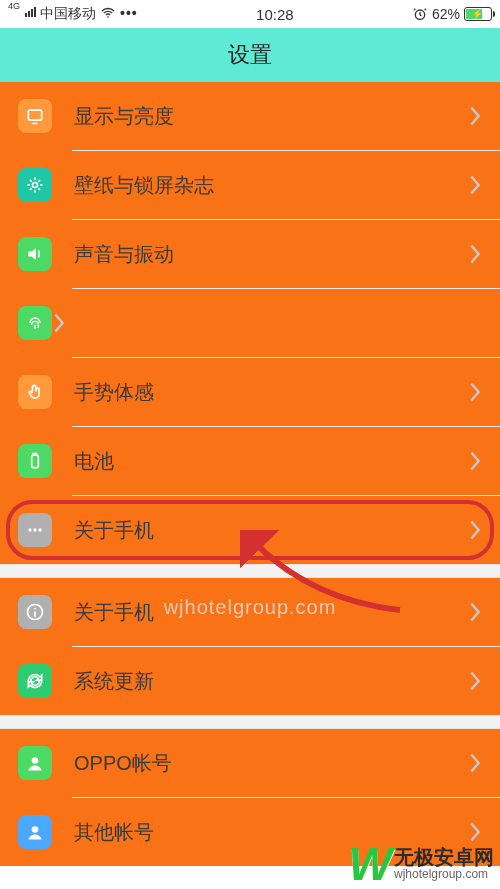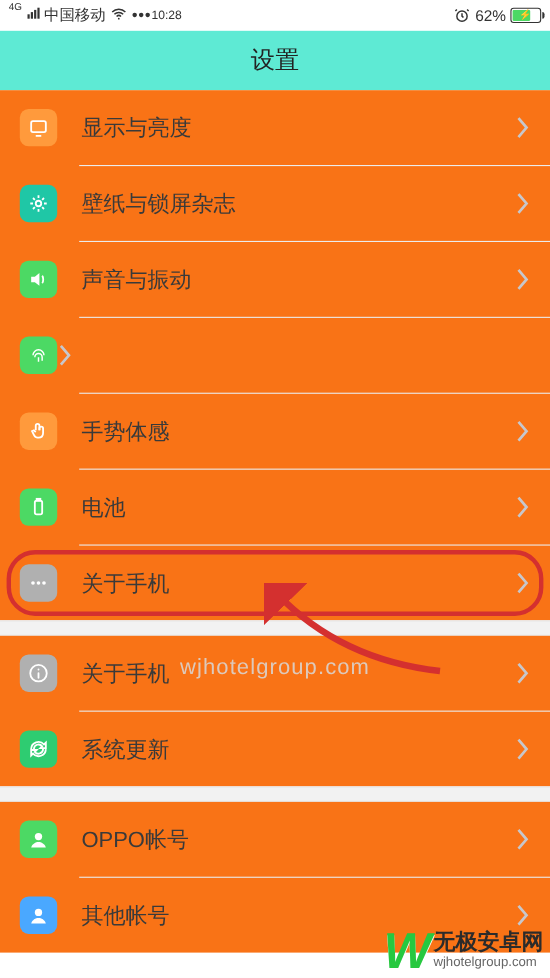--- a/index.html
+++ b/index.html
@@ -2,21 +2,21 @@
 <html><head>
 <meta charset="utf-8">
 <style>
   * { box-sizing: border-box; margin: 0; padding: 0; }
   html, body { width: 500px; height: 889px; font-family: -apple-system, "Helvetica Neue", Arial, sans-serif; background: #f5f5f5; overflow: hidden; }
   .screen { width: 500px; height: 889px; background: #ffffff; position: relative; }
 
   
   .status-bar { height: 28px; display: flex; align-items: center; padding: 0 8px; font-size: 14px; color: #333; background: #fff; }
   .status-left { display: flex; align-items: flex-start; gap: 4px; }
-  .status-center { flex: 1; font-size: 11px; }
+  .status-center { flex: 1; text-align: center; font-size: 15px; }
   .status-right { display: flex; align-items: center; gap: 4px; }
   .signal-bars { display: inline-flex; align-items: flex-end; gap: 1px; height: 12px; }
   .signal-bars span { width: 2px; background: #333; display: inline-block; }
   .signal-bars span:nth-child(1){height:4px}
   .signal-bars span:nth-child(2){height:6px}
   .signal-bars span:nth-child(3){height:8px}
   .signal-bars span:nth-child(4){height:10px}
   .wifi-icon, .alarm-icon { display:inline-flex; }
   .dots { letter-spacing: 1px; font-weight:bold; }
   .superscript { font-size: 9px; position: relative; top:-4px; margin-right:1px;}

